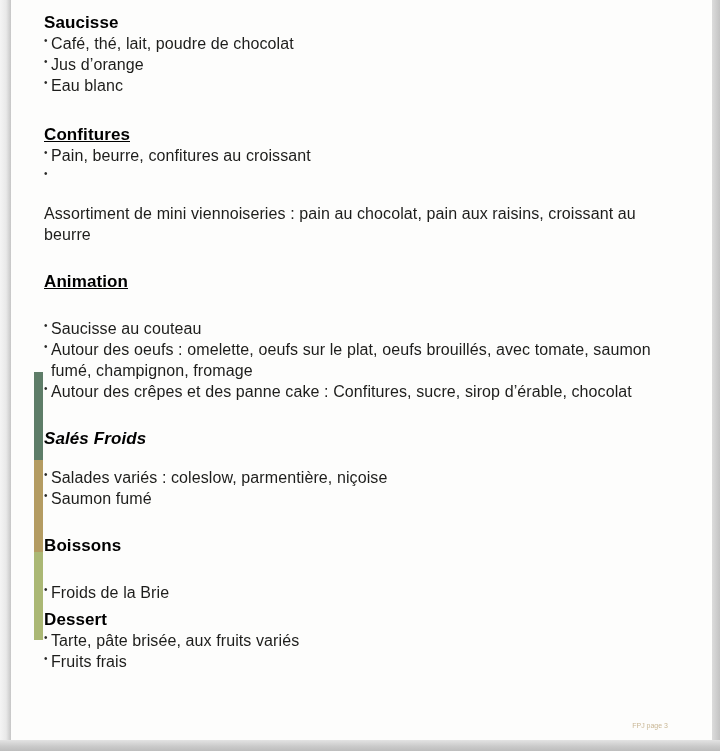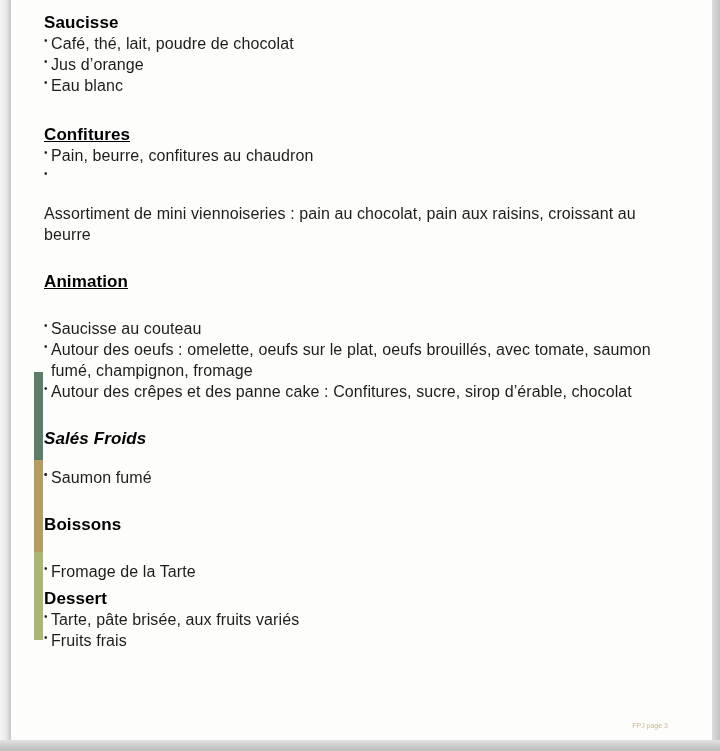--- a/index.html
+++ b/index.html
@@ -91,21 +91,21 @@
     <div class="line bullet">
       <span class="dot">•</span>
       <span>Eau blanc</span>
     </div>
   </section>
 
   <section class="mt-sec">
     <h2 class="sec-title u">Confitures</h2>
     <div class="line bullet">
       <span class="dot">•</span>
-      <span>Pain, beurre, confitures au chaudron</span>
+      <span>Pain, beurre, confitures au croissant</span>
     </div>
     <div class="line bullet">
       <span class="dot">•</span>
     </div>
   </section>
 
   <p class="para mt-para">Assortiment de mini viennoiseries : pain au chocolat, pain aux raisins, croissant au beurre</p>
 
   <section class="mt-anim">
     <h2 class="sec-title u gap-after">Animation</h2>
@@ -120,32 +120,33 @@
     <div class="line bullet">
       <span class="dot">•</span>
       <span>Autour des crêpes et des panne cake : Confitures, sucre, sirop d’érable, chocolat</span>
     </div>
   </section>
 
   <section class="mt-anim">
     <h2 class="sec-title gap-after-lg">Salés Froids</h2>
     <div class="line bullet">
       <span class="dot">•</span>
+      <span>Salades variés : coleslow, parmentière, niçoise</span>
     </div>
     <div class="line bullet">
       <span class="dot">•</span>
       <span>Saumon fumé</span>
     </div>
   </section>
 
   <section class="mt-anim">
     <h2 class="sec-title gap-after">Boissons</h2>
     <div class="line bullet">
       <span class="dot">•</span>
-      <span>Fromage de la Tarte</span>
+      <span>Froids de la Brie</span>
     </div>
   </section>
 
   <section class="mt-dessert">
     <h2 class="sec-title">Dessert</h2>
     <div class="line bullet">
       <span class="dot">•</span>
       <span>Tarte, pâte brisée, aux fruits variés</span>
     </div>
     <div class="line bullet">

